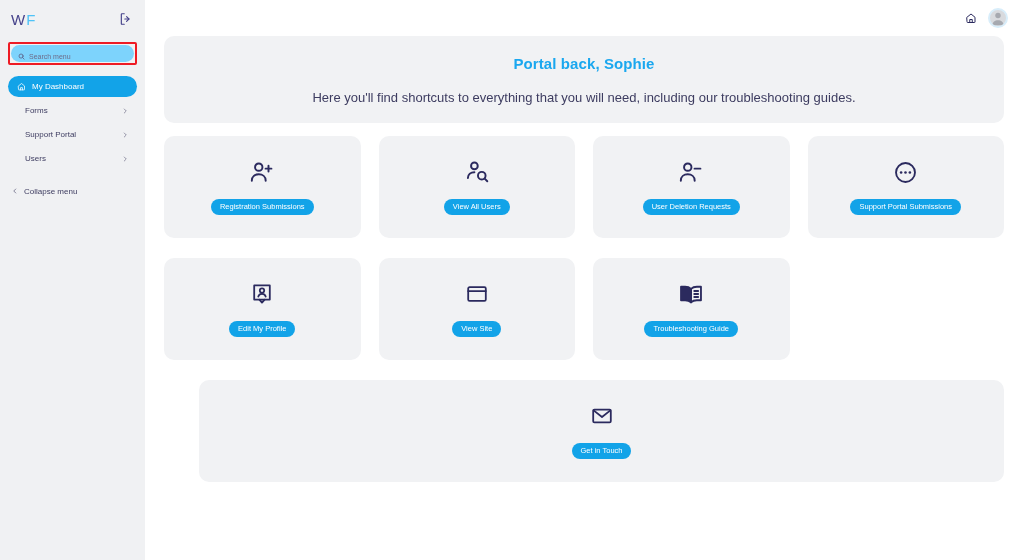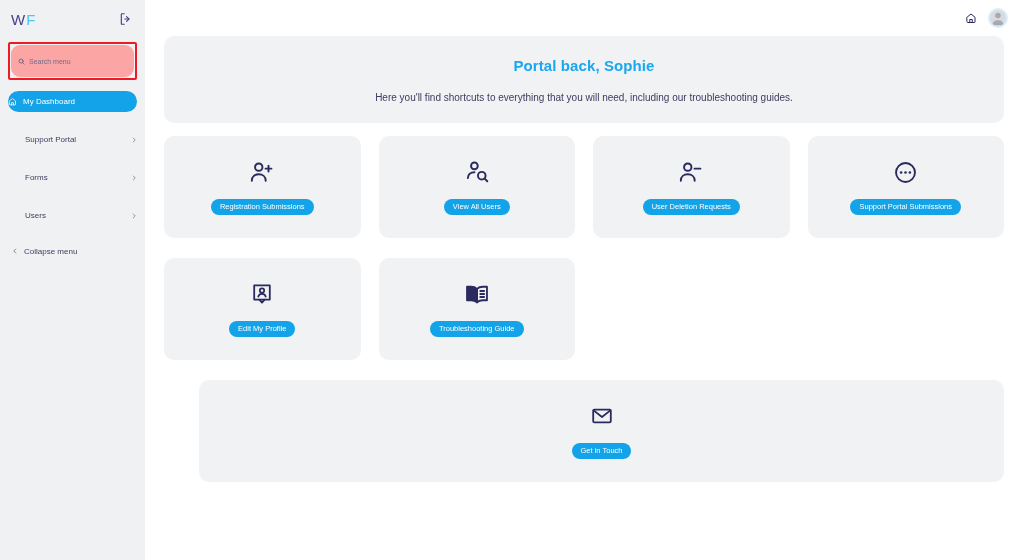--- a/index.html
+++ b/index.html
@@ -58,26 +58,26 @@
   }
   .search-highlight {
     position: absolute;
     left: 0; top: 0; right: 0; bottom: 0;
     border: 2px solid #ee1b24;
     border-radius: 2px;
     pointer-events: none;
   }
   .search-box {
     height: 17px;
-    background: #fca5a5;
+    background: #7dd3fc;
     border-radius: 9px;
     display: flex;
-    align-items: center;
+    align-items: flex-start;
     gap: 4px;
-    padding: 16px 7px;
+    padding: 8px 7px;
   }
   .search-box svg { width: 7px; height: 7px; flex: 0 0 7px; }
   .search-box input {
     border: none;
     outline: none;
     background: transparent;
     font-family: "Liberation Sans", sans-serif;
     font-size: 7px;
     color: #4b4a6b;
     width: 100%;
@@ -85,26 +85,26 @@
   }
   .search-box input::placeholder { color: #6d6c8a; opacity: 1; }
 
   
   .nav { margin-top: 11px; padding: 0 8px; }
 
   .nav-item {
     height: 21px;
     display: flex;
     align-items: center;
-    padding: 0 0;
+    padding: 0 9px;
     border-radius: 11px;
     font-size: 8px;
     color: #3d3c60;
     gap: 6px;
-    margin-bottom: 17px;
+    margin-bottom: 3px;
     cursor: pointer;
     position: relative;
   }
   .nav-item.active {
     background: #12a3e8;
     color: #ffffff;
   }
   .nav-item .nav-ico { width: 9px; height: 9px; flex: 0 0 9px; display: block; }
   .nav-item .nav-label { flex: 1 1 auto; white-space: nowrap; }
   .nav-item .chev { width: 6px; height: 6px; flex: 0 0 6px; opacity: .85; }
@@ -170,21 +170,21 @@
   }
   .banner-title {
     color: #1aa7ef;
     font-size: 15px;
     font-weight: 700;
     letter-spacing: .1px;
     margin-bottom: 18px;
   }
   .banner-sub {
     color: #3d3c60;
-    font-size: 10px;
+    font-size: 13px;
   }
 
   
   .grid {
     display: grid;
     grid-template-columns: repeat(4, 1fr);
     gap: 18px;
     margin-bottom: 20px;
   }
   .card {
@@ -260,28 +260,28 @@
 
       <div class="nav-item active">
         <svg class="nav-ico" viewBox="0 0 24 24" fill="none" stroke="#ffffff" stroke-width="2" stroke-linecap="round" stroke-linejoin="round">
           <path d="M4 10.5L12 4l8 6.5V20a1 1 0 0 1-1 1H5a1 1 0 0 1-1-1z"></path>
           <path d="M9.5 21v-6h5v6"></path>
         </svg>
         <span class="nav-label">My Dashboard</span>
       </div>
 
       <div class="nav-item plain">
-        <span class="nav-label">Support Portal</span>
+        <span class="nav-label">Forms</span>
         <svg class="chev" viewBox="0 0 24 24" fill="none" stroke="#4b4a6b" stroke-width="2.6" stroke-linecap="round" stroke-linejoin="round">
             <path d="M9 4l8 8-8 8"></path>
           </svg>
       </div>
 
       <div class="nav-item plain">
-        <span class="nav-label">Forms</span>
+        <span class="nav-label">Support Portal</span>
         <svg class="chev" viewBox="0 0 24 24" fill="none" stroke="#4b4a6b" stroke-width="2.6" stroke-linecap="round" stroke-linejoin="round">
             <path d="M9 4l8 8-8 8"></path>
           </svg>
       </div>
 
       <div class="nav-item plain">
         <span class="nav-label">Users</span>
         <svg class="chev" viewBox="0 0 24 24" fill="none" stroke="#4b4a6b" stroke-width="2.6" stroke-linecap="round" stroke-linejoin="round">
             <path d="M9 4l8 8-8 8"></path>
           </svg>
@@ -378,20 +378,29 @@
               <path d="M4.2 3.4h15.6v14.2H4.2z"></path>
               <path d="M9.4 17.6L12 20.6l2.6-3"></path>
               <circle cx="12" cy="8.6" r="2.2"></circle>
               <path d="M8.3 14.6c.5-1.9 2-2.8 3.7-2.8s3.2.9 3.7 2.8"></path>
             </svg>
           </div>
           <button class="pill">Edit My Profile</button>
         </div>
 
 
+        <div class="card">
+          <div class="card-ico">
+            <svg width="24" height="24" viewBox="0 0 24 24" fill="none" stroke="#2b2a5e" stroke-width="1.8" stroke-linecap="round" stroke-linejoin="round">
+              <rect x="3.2" y="5.2" width="17.6" height="13.6" rx="1.4"></rect>
+              <path d="M3.2 9.1h17.6"></path>
+            </svg>
+          </div>
+          <button class="pill">View Site</button>
+        </div>
 
         <div class="card">
           <div class="card-ico">
             <svg width="26" height="26" viewBox="0 0 24 24" fill="none" stroke="#2b2a5e" stroke-width="1.7" stroke-linecap="round" stroke-linejoin="round">
               <path d="M12 7.2c-1.4-1.3-3.3-1.9-5.4-1.9H2.8v12.5h3.8c2.1 0 4 .6 5.4 1.9z" fill="#2b2a5e"></path>
               <path d="M12 7.2c1.4-1.3 3.3-1.9 5.4-1.9h3.8v12.5h-3.8c-2.1 0-4 .6-5.4 1.9z"></path>
               <path d="M15 9.2h3.6M15 12h3.6M15 14.8h3.6"></path>
             </svg>
           </div>
           <button class="pill">Troubleshooting Guide</button>

